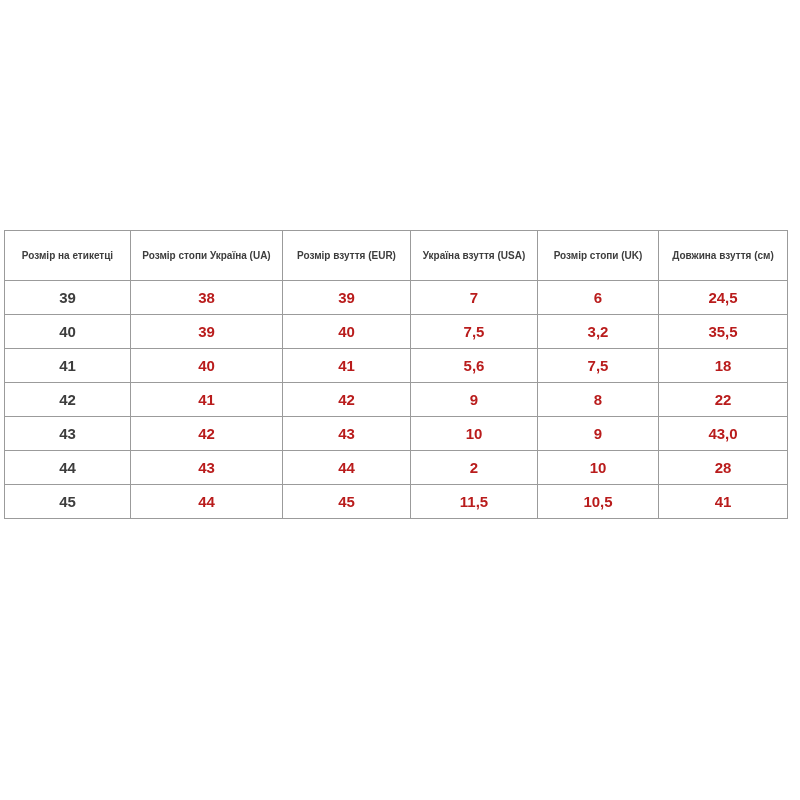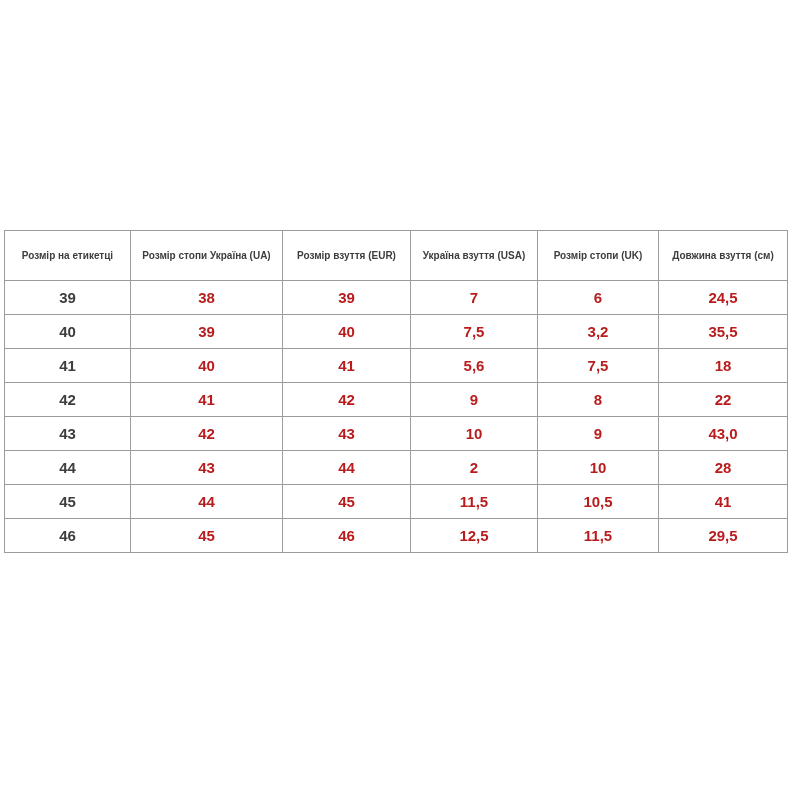--- a/index.html
+++ b/index.html
@@ -130,23 +130,15 @@
           <td>28</td>
         </tr>
         <tr>
           <td class="label-col">45</td>
           <td>44</td>
           <td>45</td>
           <td>11,5</td>
           <td>10,5</td>
           <td>41</td>
         </tr>
-        <tr>
-          <td class="label-col">46</td>
-          <td>45</td>
-          <td>46</td>
-          <td>12,5</td>
-          <td>11,5</td>
-          <td>29,5</td>
-        </tr>
       </tbody>
   </table>
 </div>
 
 </body></html>

